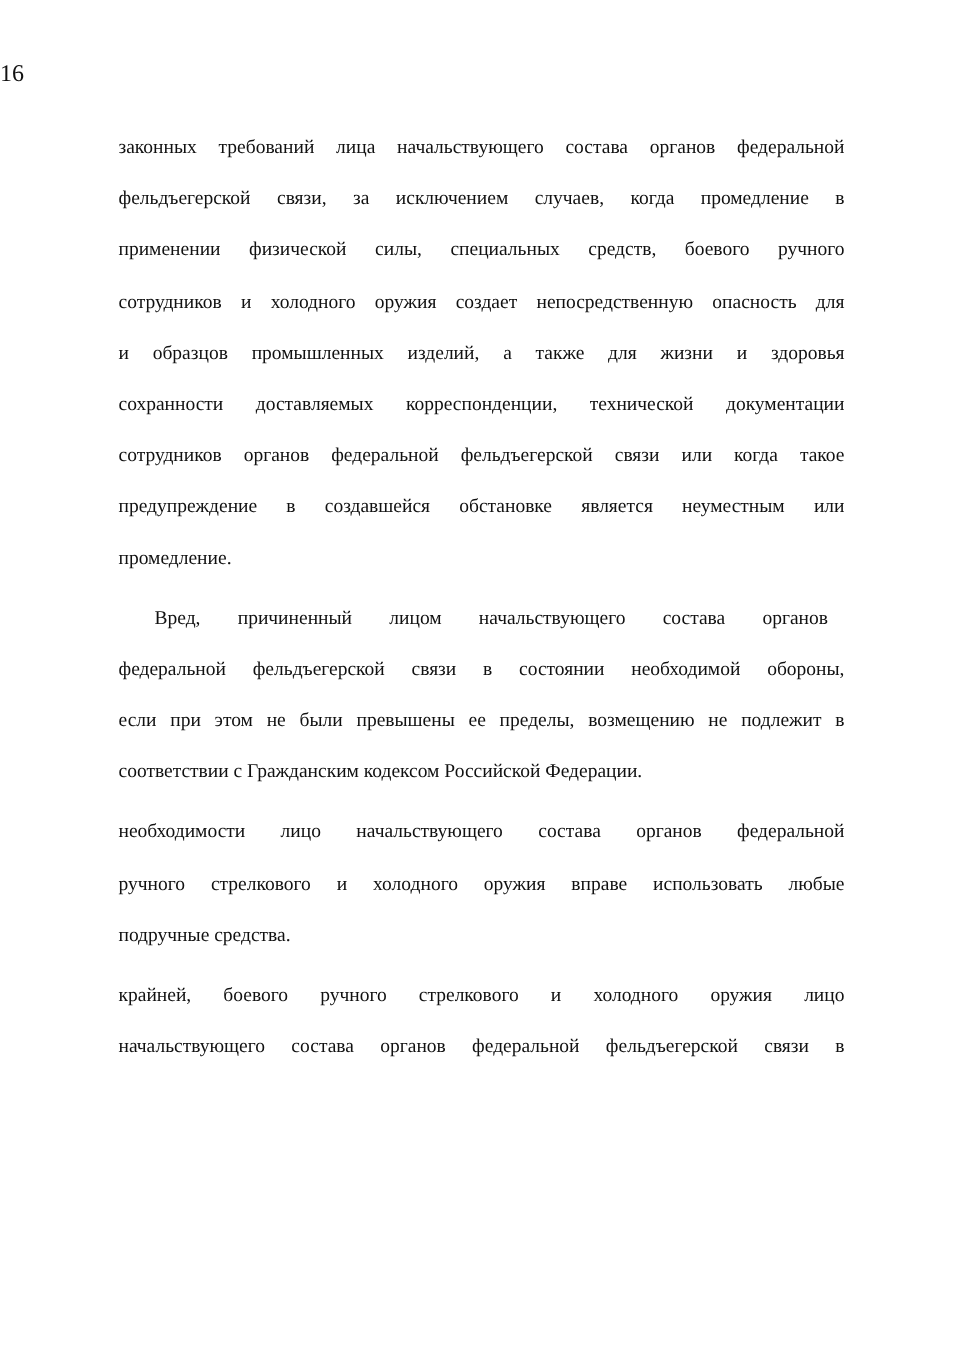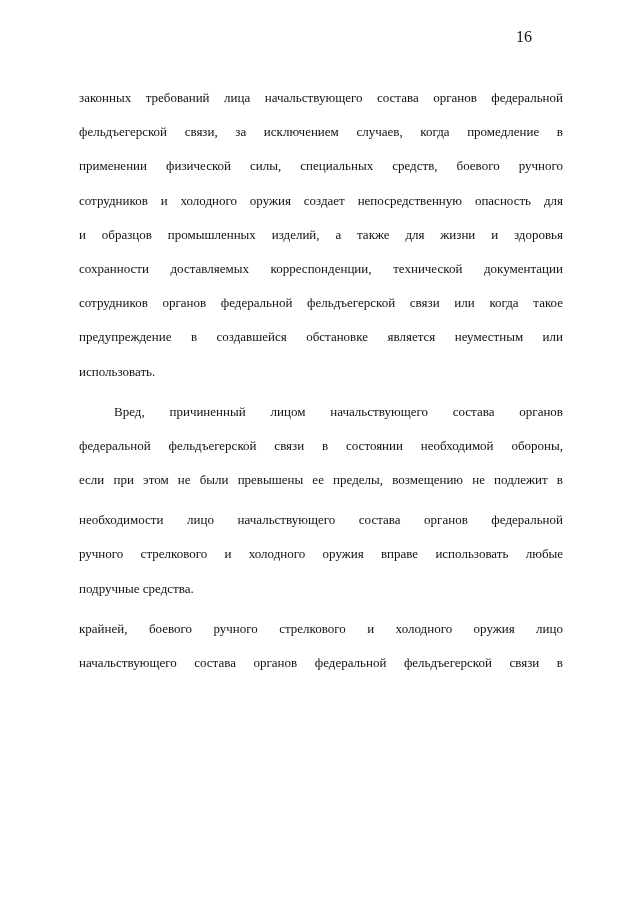--- a/index.html
+++ b/index.html
@@ -10,24 +10,24 @@
     body {
       width: 640px;
       height: 905px;
       position: relative;
       overflow: hidden;
       font-family: "Liberation Serif", "DejaVu Serif", serif;
       color: #111111;
     }
     .page-number {
       position: absolute;
-      top: 27px;
+      top: 40px;
       left: 0;
       width: 532px;
-      text-align: right;
+      text-align: left;
       font-size: 16px;
       line-height: 20px;
     }
     .content {
       position: absolute;
       top: 75px;
       left: 79px;
       width: 484px;
     }
     .para {
@@ -53,46 +53,47 @@
       width: 100%;
       white-space: normal;
       text-align: justify;
       text-align-last: justify;
     }
     .line.last .line-inner {
       text-align-last: left;
     }
     .line.first-indent .line-inner {
       width: calc(100% - 35px);
-      margin-left: 35px;
+      margin-left: 24px;
     }
   </style>
 </head>
 <body>
 
 <div class="page-number">16</div>
 
 <div class="content">
 
   <div class="para">
     <span class="line"><span class="line-inner">законных требований лица начальствующего состава органов федеральной</span></span>
     <span class="line"><span class="line-inner">фельдъегерской связи, за исключением случаев, когда промедление в</span></span>
     <span class="line"><span class="line-inner">применении физической силы, специальных средств, боевого ручного</span></span>
     <span class="line"><span class="line-inner">сотрудников и холодного оружия создает непосредственную опасность для</span></span>
     <span class="line"><span class="line-inner">и образцов промышленных изделий, а также для жизни и здоровья</span></span>
     <span class="line"><span class="line-inner">сохранности доставляемых корреспонденции, технической документации</span></span>
     <span class="line"><span class="line-inner">сотрудников органов федеральной фельдъегерской связи или когда такое</span></span>
     <span class="line"><span class="line-inner">предупреждение в создавшейся обстановке является неуместным или</span></span>
-    <span class="line last"><span class="line-inner">использовать.</span></span>
+    <span class="line last"><span class="line-inner">промедление.</span></span>
   </div>
 
   <div class="para">
     <span class="line first-indent"><span class="line-inner">Вред, причиненный лицом начальствующего состава органов</span></span>
     <span class="line"><span class="line-inner">федеральной фельдъегерской связи в состоянии необходимой обороны,</span></span>
     <span class="line"><span class="line-inner">если при этом не были превышены ее пределы, возмещению не подлежит в</span></span>
+    <span class="line last"><span class="line-inner">соответствии с Гражданским кодексом Российской Федерации.</span></span>
   </div>
 
   <div class="para">
     <span class="line"><span class="line-inner">необходимости лицо начальствующего состава органов федеральной</span></span>
     <span class="line"><span class="line-inner">ручного стрелкового и холодного оружия вправе использовать любые</span></span>
     <span class="line last"><span class="line-inner">подручные средства.</span></span>
   </div>
 
   <div class="para">
     <span class="line"><span class="line-inner">крайней, боевого ручного стрелкового и холодного оружия лицо</span></span>

